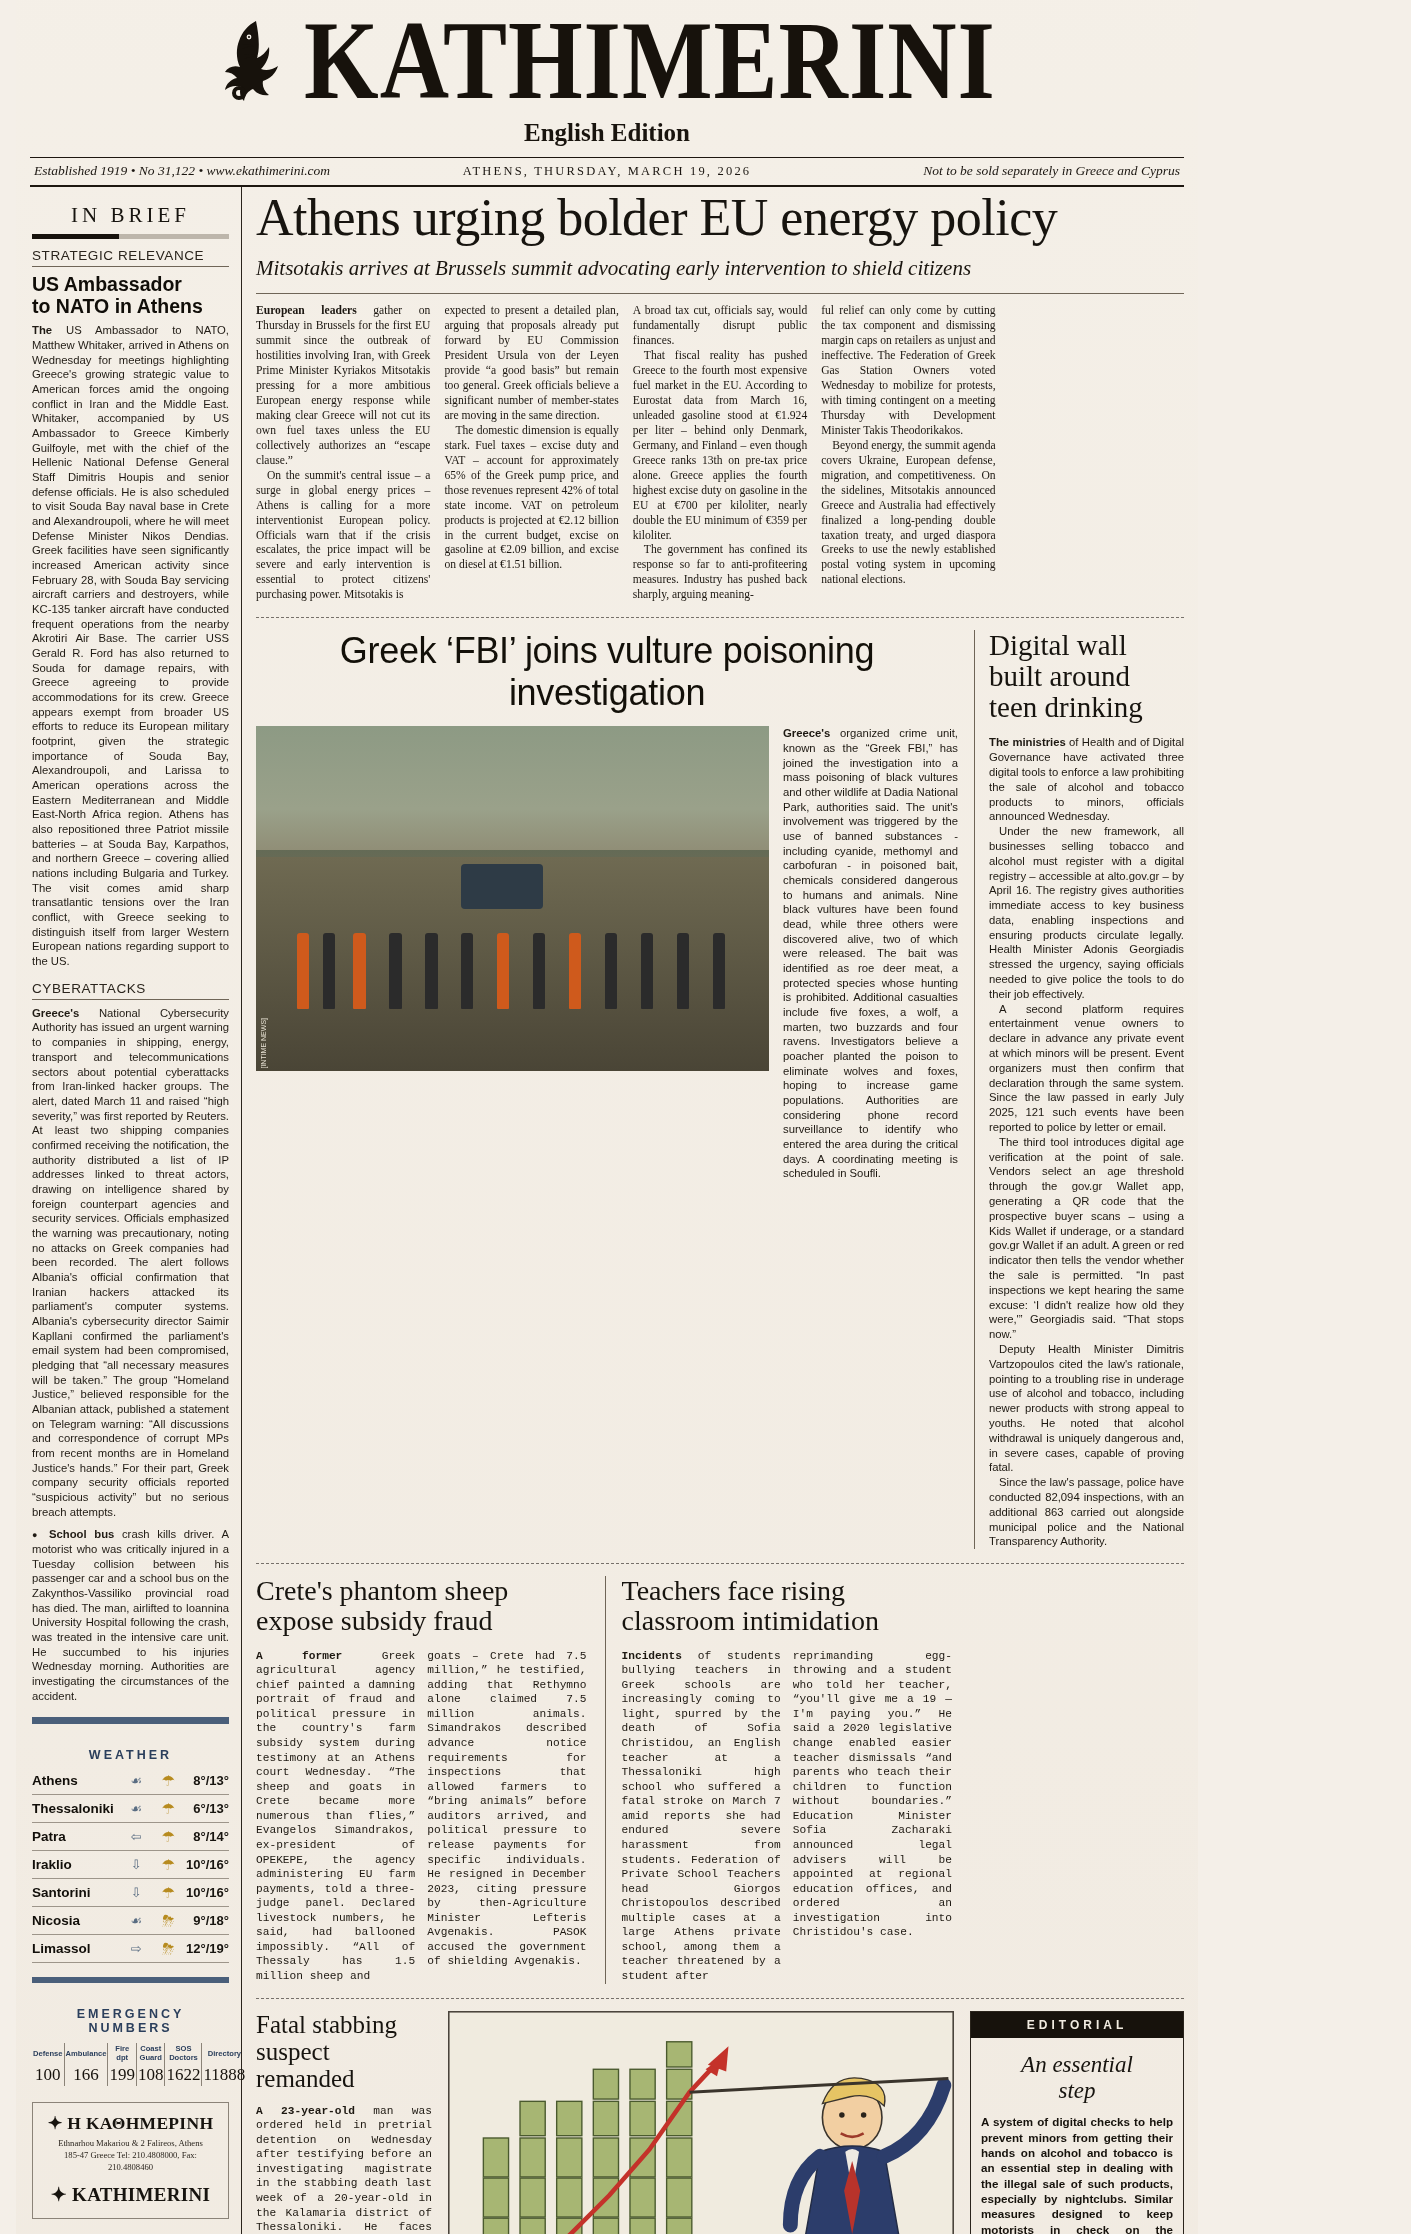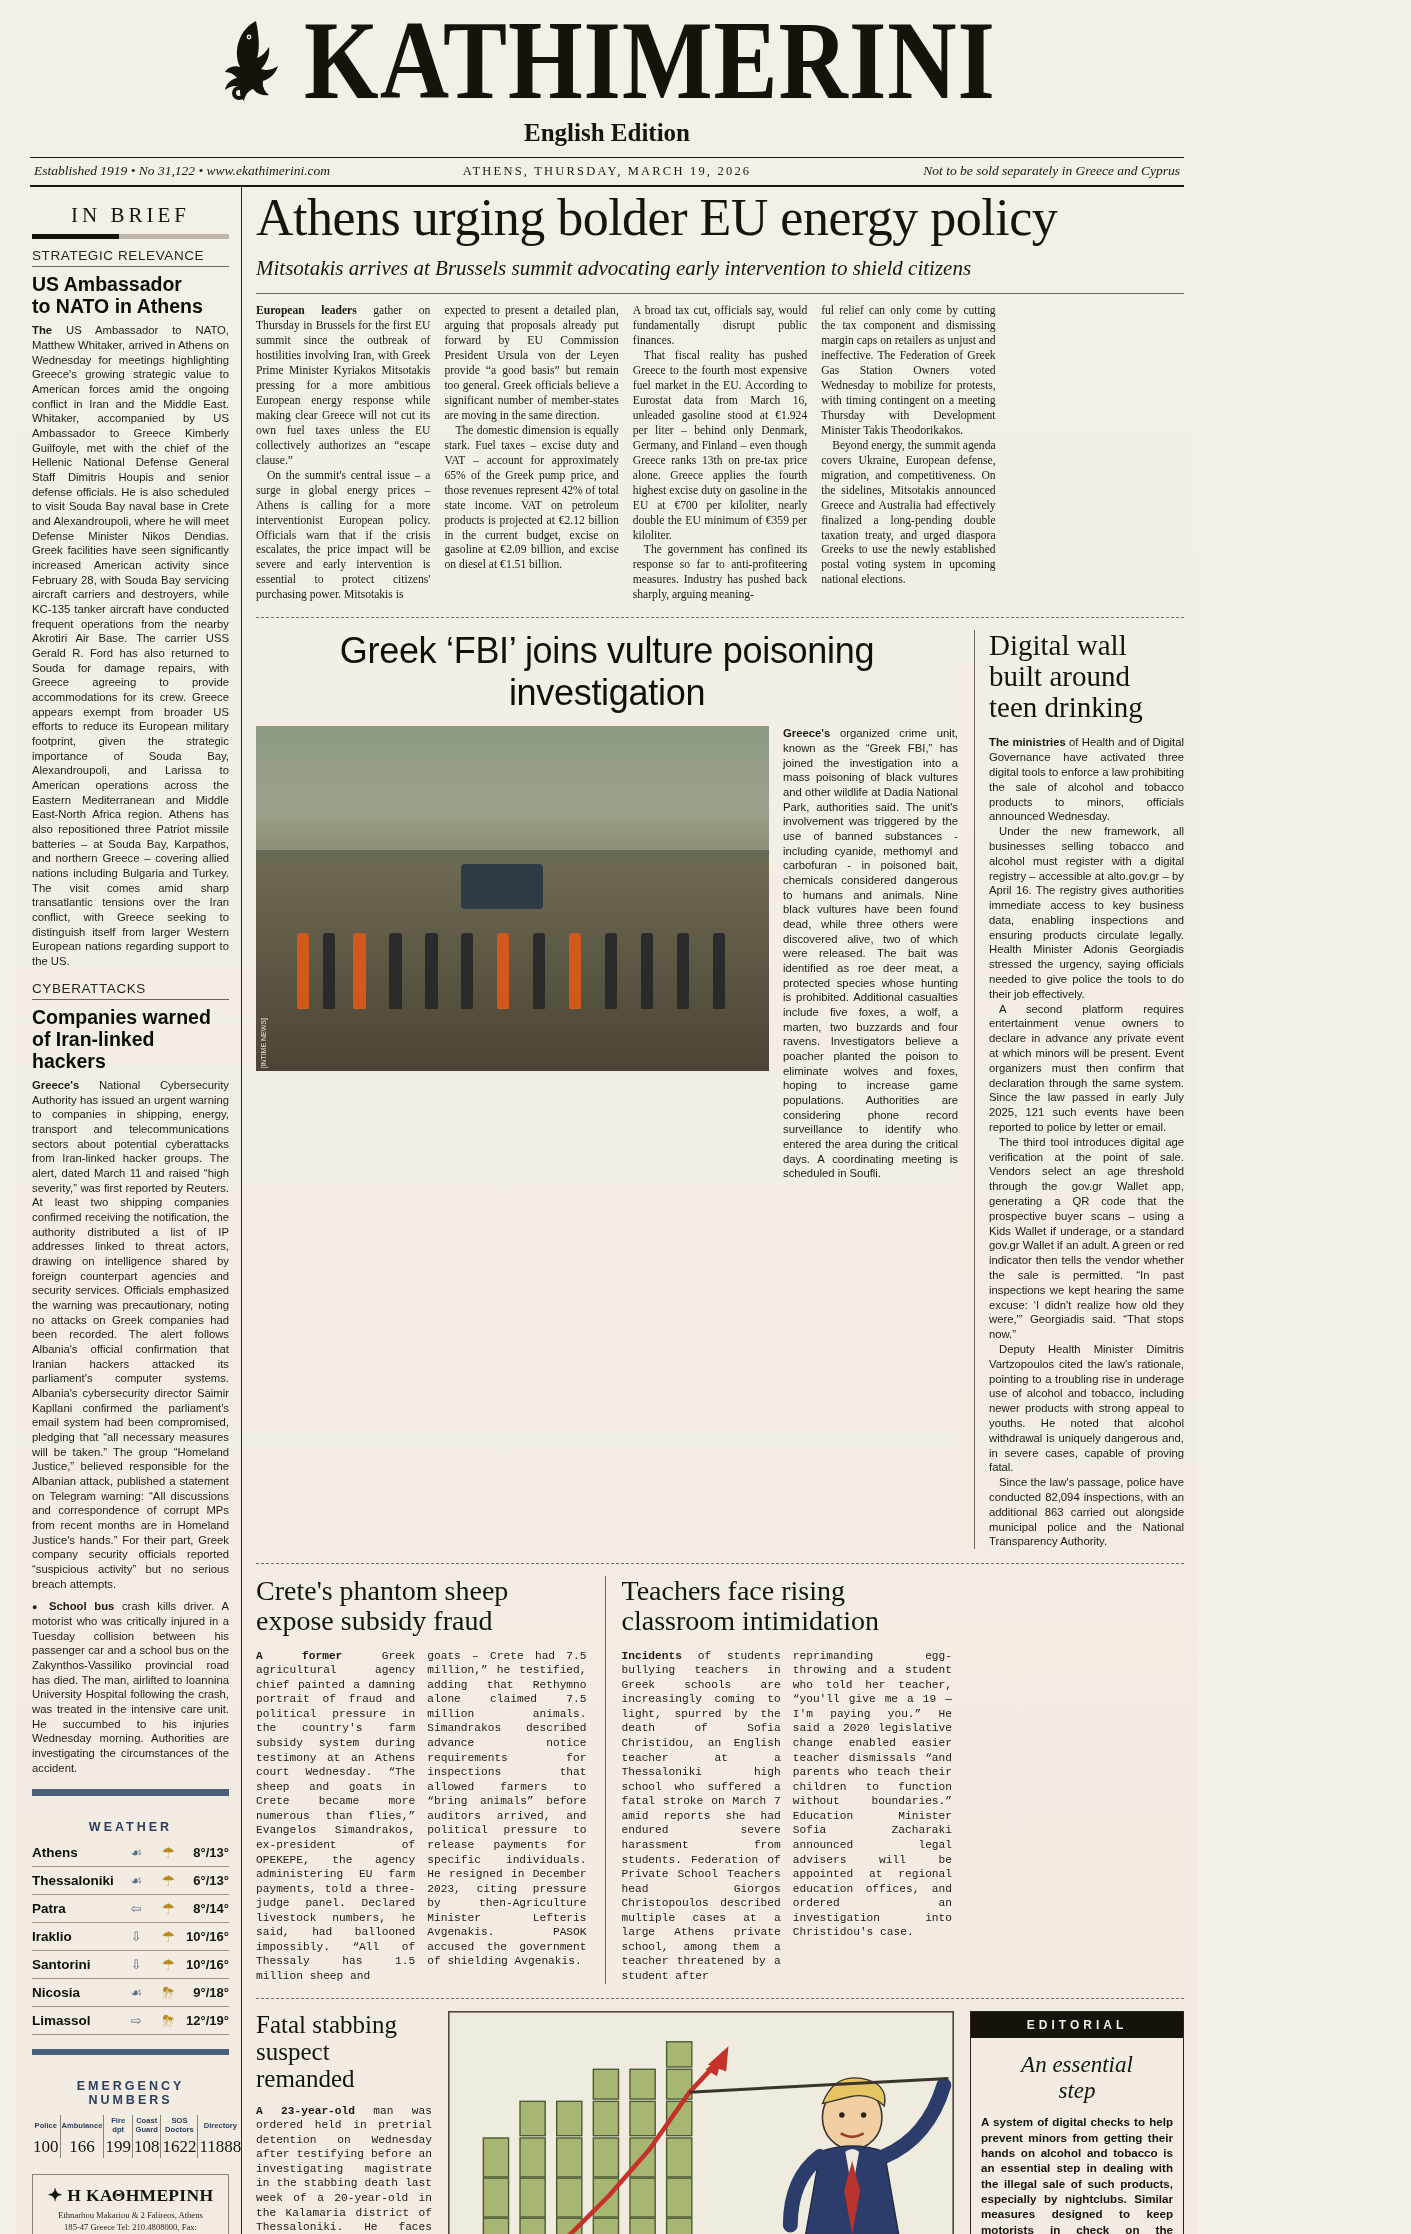--- a/index.html
+++ b/index.html
@@ -257,22 +257,20 @@
 
       <div>
         <div class="kicker">STRATEGIC RELEVANCE</div>
         <div class="brief-head" style="white-space:pre-line">US Ambassador
 to NATO in Athens</div>
         <div class="brief-body"><b>The</b> <span>US Ambassador to NATO, Matthew Whitaker, arrived in Athens on Wednesday for meetings highlighting Greece's growing strategic value to American forces amid the ongoing conflict in Iran and the Middle East. Whitaker, accompanied by US Ambassador to Greece Kimberly Guilfoyle, met with the chief of the Hellenic National Defense General Staff Dimitris Houpis and senior defense officials. He is also scheduled to visit Souda Bay naval base in Crete and Alexandroupoli, where he will meet Defense Minister Nikos Dendias. Greek facilities have seen significantly increased American activity since February 28, with Souda Bay servicing aircraft carriers and destroyers, while KC-135 tanker aircraft have conducted frequent operations from the nearby Akrotiri Air Base. The carrier USS Gerald R. Ford has also returned to Souda for damage repairs, with Greece agreeing to provide accommodations for its crew. Greece appears exempt from broader US efforts to reduce its European military footprint, given the strategic importance of Souda Bay, Alexandroupoli, and Larissa to American operations across the Eastern Mediterranean and Middle East-North Africa region. Athens has also repositioned three Patriot missile batteries – at Souda Bay, Karpathos, and northern Greece – covering allied nations including Bulgaria and Turkey. The visit comes amid sharp transatlantic tensions over the Iran conflict, with Greece seeking to distinguish itself from larger Western European nations regarding support to the US.</span></div>
       </div>
 
       <div style="margin-top:12px">
         <div class="kicker">CYBERATTACKS</div>
-        <div class="brief-head" style="white-space:pre-line">Companies warned
-of Iran-linked hackers</div>
         <div class="brief-body"><b>Greece's</b> <span>National Cybersecurity Authority has issued an urgent warning to companies in shipping, energy, transport and telecommunications sectors about potential cyberattacks from Iran-linked hacker groups. The alert, dated March 11 and raised “high severity,” was first reported by Reuters. At least two shipping companies confirmed receiving the notification, the authority distributed a list of IP addresses linked to threat actors, drawing on intelligence shared by foreign counterpart agencies and security services. Officials emphasized the warning was precautionary, noting no attacks on Greek companies had been recorded. The alert follows Albania's official confirmation that Iranian hackers attacked its parliament's computer systems. Albania's cybersecurity director Saimir Kapllani confirmed the parliament's email system had been compromised, pledging that “all necessary measures will be taken.” The group “Homeland Justice,” believed responsible for the Albanian attack, published a statement on Telegram warning: “All discussions and correspondence of corrupt MPs from recent months are in Homeland Justice's hands.” For their part, Greek company security officials reported “suspicious activity” but no serious breach attempts.</span></div>
       </div>
 
       <div class="brief-body bullet-item"><b>School bus</b> <span>crash kills driver. A motorist who was critically injured in a Tuesday collision between his passenger car and a school bus on the Zakynthos-Vassiliko provincial road has died. The man, airlifted to Ioannina University Hospital following the crash, was treated in the intensive care unit. He succumbed to his injuries Wednesday morning. Authorities are investigating the circumstances of the accident.</span></div>
 
       <div class="blockbar"></div>
       <div class="sec-title">WEATHER</div>
       <table class="weather">
         <tbody>
             <tr>
@@ -318,21 +316,21 @@
           <td class="temp">12°/19°</td>
         </tr>
       </tbody>
         </table>
 
       <div class="blockbar thin"></div>
       <div class="sec-title">EMERGENCY NUMBERS</div>
       <table class="emg">
         <tbody>
             <tr class="lbl">
-          <td>Police</td>
+          <td>Defense</td>
           <td>Ambulance</td>
           <td>Fire dpt</td>
           <td>Coast Guard</td>
           <td>SOS Doctors</td>
           <td>Directory</td>
         </tr>
         <tr class="num">
           <td>100</td>
           <td>166</td>
           <td>199</td>

